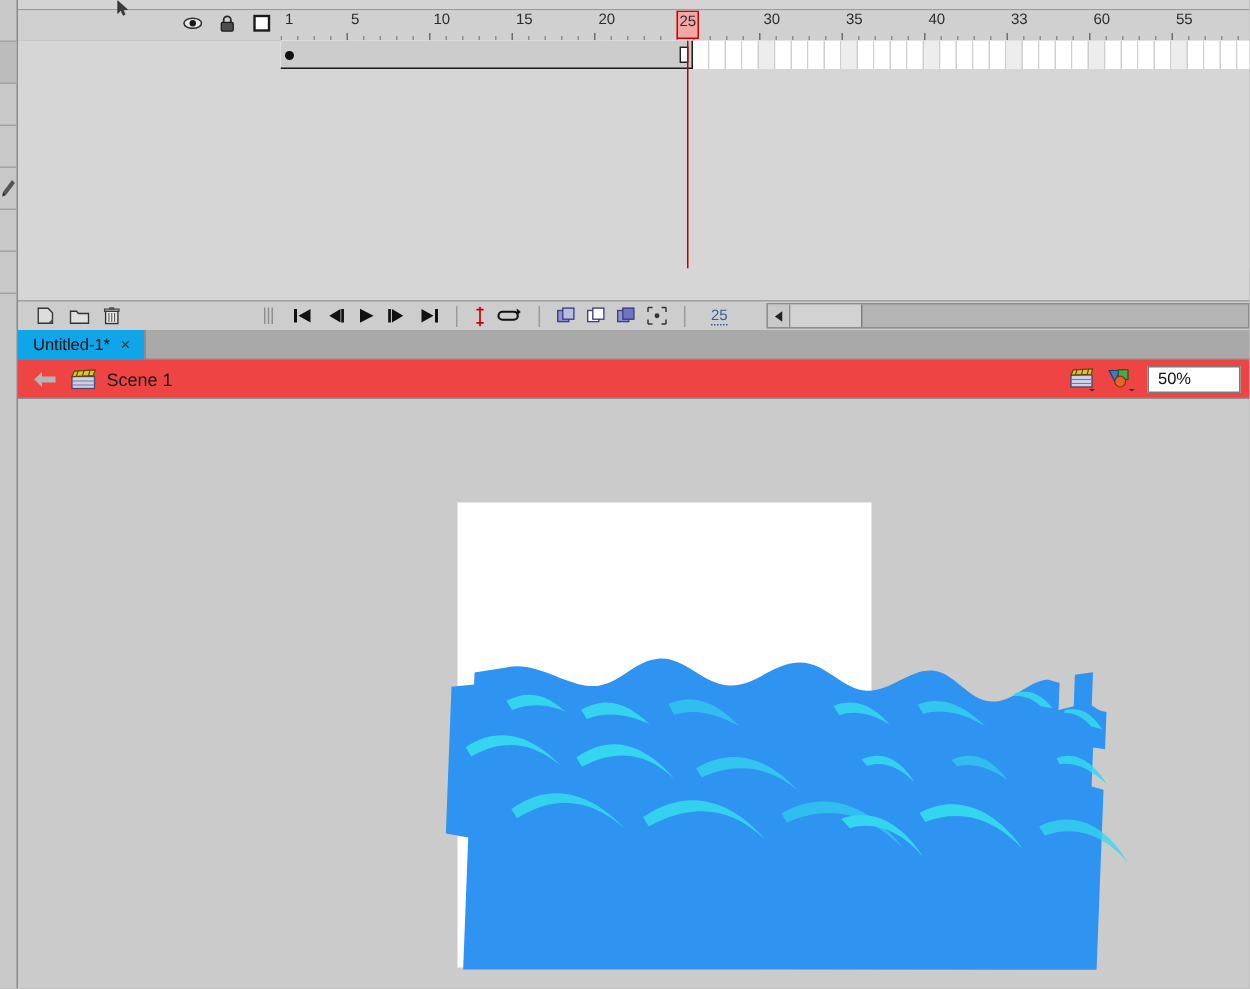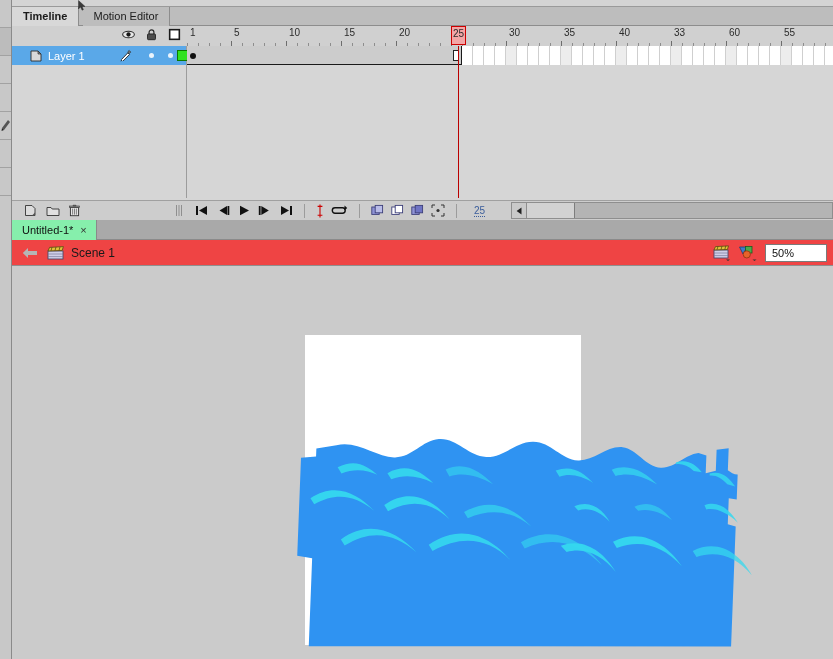--- a/index.html
+++ b/index.html
@@ -161,21 +161,21 @@
   .sb-thumb { width: 48px; height: 15px; background: #d2d2d2; border-right: 1px solid #7d7d7d; }
 
   
   .doc-tabbar {
     position: absolute; left: 12px; top: 220px; right: 0; height: 20px;
     background: #a9a9a9; border-bottom: 1px solid #8a8a8a;
   }
   .doc-tab {
     display: inline-flex; align-items: center; gap: 7px;
     height: 20px; padding: 0 9px 0 10px;
-    background: #86efac; font-size: 11px; color: #111;
+    background: #0ea5e9; font-size: 11px; color: #111;
     border-right: 1px solid #8a8a8a;
   }
   .doc-close { font-size: 11px; color: #333; }
 
   
   .edit-bar {
     position: absolute; left: 12px; top: 240px; right: 0; height: 26px;
     background: #ef4444; border-bottom: 1px solid #8f8f8f;
     display: flex; align-items: center;
   }
@@ -221,24 +221,20 @@
   </div>
   <div class="left-strip2"></div>
 
   <div class="top-sliver"></div>
   <svg class="cursor-arrow" viewBox="0 0 9 11">
     <path d="M0.5 0.5 L0.5 9 L2.6 6.9 L4.1 10.2 L5.4 9.6 L4 6.5 L7 6.4 Z" fill="#3a3a3a" stroke="#1a1a1a" stroke-width="0.4"></path>
   </svg>
 
   <div class="timeline-panel">
 
-    <div class="tab-bar">
-      <div class="tab active">Timeline</div>
-      <div class="tab inactive">Motion Editor</div>
-    </div>
 
     <div class="tl-head">
       <div class="layercol-head">
         <div class="head-icons">
           <svg class="icn" viewBox="0 0 14 14">
             <ellipse cx="7" cy="7" rx="6.3" ry="3.6" fill="#e8e8e8" stroke="#2b2b2b" stroke-width="1.1"></ellipse>
             <circle cx="7" cy="7" r="2.3" fill="#1a1a1a"></circle>
           </svg>
           <svg class="icn" viewBox="0 0 14 14">
             <path d="M4.4 6.5 V4.6 a2.6 2.6 0 0 1 5.2 0 V6.5" fill="none" stroke="#2b2b2b" stroke-width="1.3"></path>
@@ -325,37 +321,20 @@
             <span class="rtick" style="left: 627px;"></span>
             <span class="rtick" style="left: 638px;"></span>
           </div>
         <div class="playhead-box" id="playhead-box" style="left: 264px;">
           <span>25</span>
         </div>
       </div>
     </div>
 
     <div class="tl-body">
-      <div class="layer-col">
-        <div class="layer-row">
-          <svg class="pageicon" viewBox="0 0 12 12">
-            <path d="M1 1 H8 L11 4 V11 H1 Z" fill="#d9d9d9" stroke="#2b2b2b" stroke-width="0.9"></path>
-            <path d="M8 1 L8 4 L11 4 Z" fill="#8a8a8a" stroke="#2b2b2b" stroke-width="0.7"></path>
-          </svg>
-          <span class="lname">Layer 1</span>
-          <svg class="pencil" viewBox="0 0 14 14">
-            <path d="M2.5 11.5 L9.5 4.2 L11.3 6 L4.3 13" fill="#ffffff" stroke="#2a2a2a" stroke-width="1"></path>
-            <path d="M9.3 3.2 L11 1.6 L12.6 3.3 L11 4.9 Z" fill="#7e7e7e" stroke="#2a2a2a" stroke-width="0.8"></path>
-            <path d="M2.5 11.6 L1.6 13.4 L3.5 12.6 Z" fill="#222"></path>
-          </svg>
-          <span class="dot-ind" style="left:137px"></span>
-          <span class="dot-ind" style="left:156px"></span>
-          <span class="swatch"></span>
-        </div>
-      </div>
 
       <div class="frames">
         <div class="frame-strip" id="frame-strip">
             <div class="fcell even" style="left: 0px;"></div>
             <div class="fcell even" style="left: 11px;"></div>
             <div class="fcell even" style="left: 22px;"></div>
             <div class="fcell even" style="left: 33px;"></div>
             <div class="fcell odd" style="left: 44px;"></div>
             <div class="fcell even" style="left: 55px;"></div>
             <div class="fcell even" style="left: 66px;"></div>

